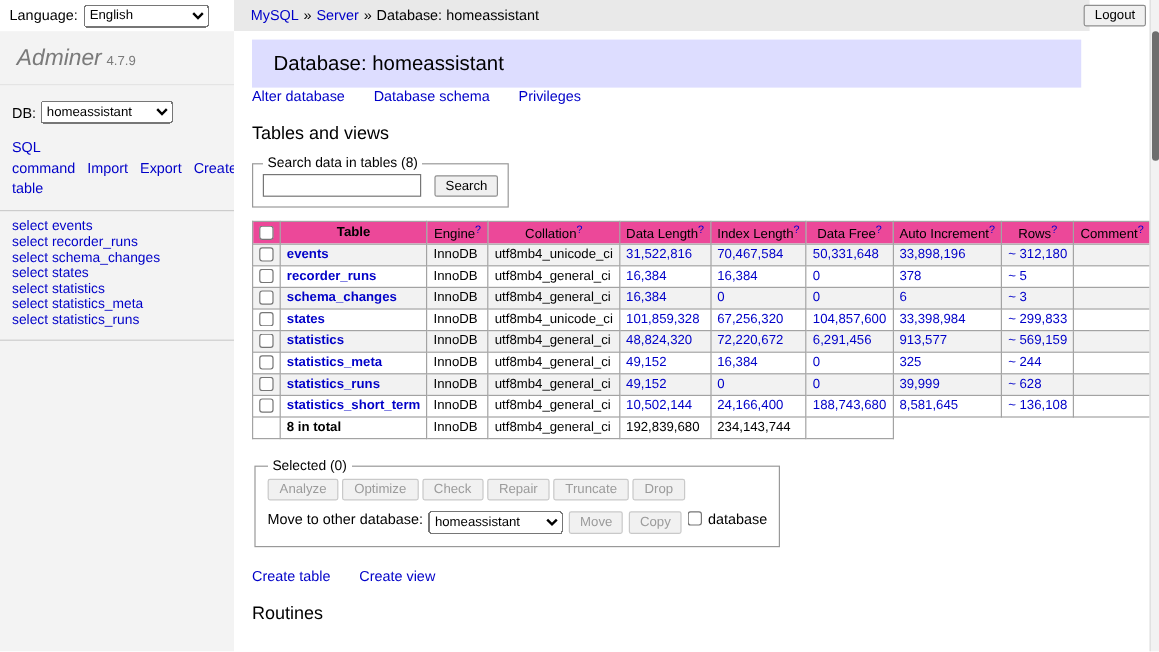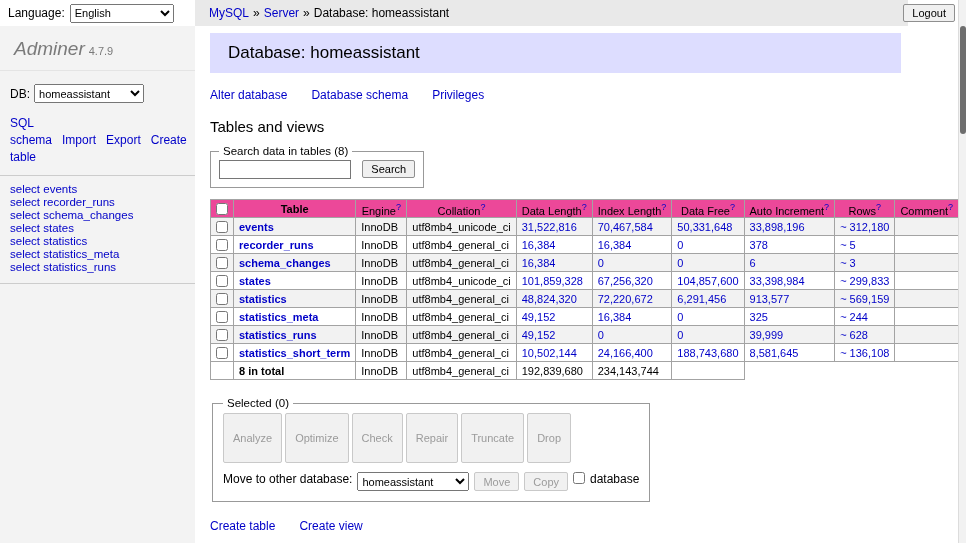--- a/index.html
+++ b/index.html
@@ -25,21 +25,21 @@
   .db-row select{width:110px;height:19px;font-size:11px}
   .side-actions{margin:12px 10px 0;width:162px;line-height:17px}
   .side-actions a{margin-right:10px}
   .side-hr{border:none;border-top:1px solid #ccc;margin:9px 0 7px}
   .tables-list{margin:0 0 0 10px}
   .tables-list p{margin:0;line-height:13px;font-size:11.5px;white-space:nowrap}
 
   
   .main{position:absolute;left:195px;top:26px;width:763px;height:517px;background:#fff;padding-left:15px;box-sizing:border-box;overflow:hidden}
   .page-title{margin:7px 57px 0 0;padding:10px 18px;background:#ddddff;font-size:17px;font-weight:normal}
-  .db-links{margin-top:15px}
+  .db-links{}
   .db-links a,.create-links a,.routine-links a{margin-right:24px}
   h3{font-size:15px;font-weight:normal;margin:16px 0 0}
   fieldset{border:1px solid #999}
   fieldset legend{font-size:11.5px;padding:0 4px}
   .search-fs{display:inline-block;margin:10px 0 0;padding:3px 8px 8px}
   .search-input{width:132px;height:19px;border:1px solid #767676;font-size:12px;padding:0 4px;box-sizing:border-box;margin-right:8px;vertical-align:middle}
 
   
   .data-table{border-collapse:collapse;margin-top:11px;font-size:11px}
   .data-table th,.data-table td{border:1px solid #a3a3a3;padding:1px 5px;height:15px;white-space:nowrap;text-align:left;vertical-align:middle}
@@ -55,21 +55,21 @@
   .data-table th:nth-child(4){min-width:92px}
   .data-table th:nth-child(5){min-width:58px}
   .data-table th:nth-child(6){min-width:60px}
   .data-table th:nth-child(7){min-width:54px}
   .data-table th:nth-child(8){min-width:68px}
   .data-table th:nth-child(9){min-width:46px}
   .data-table th:nth-child(10){min-width:44px}
 
   
   .selected-fs{display:inline-block;margin-top:17px;padding:4px 10px 10px;min-width:382px}
-  .sel-buttons .btn{margin-right:3px;padding:18px 9px}
+  .sel-buttons .btn{margin-right:3px;padding:2px 9px}
   .move-row{margin-top:9px;display:flex;gap:5px}
   .move-row select{width:112px;height:19px;font-size:11px}
 
   .create-links{margin-top:17px}
 
   
   .scrollbar{position:absolute;right:0;top:0;width:8px;height:543px;background:#f2f2f2;border-left:1px solid #dcdcdc;box-sizing:border-box}
   .thumb{position:absolute;left:1px;top:26px;width:6px;height:108px;background:#6e6e6e;border-radius:3px}
 </style>
 </head>
@@ -97,21 +97,21 @@
 <div class="sidebar">
   <div class="app-title">
     <span class="app-name">Adminer</span><span class="app-version">4.7.9</span>
   </div>
   <div class="db-row">
     <label>DB:</label>
     <select>
       <option>homeassistant</option>
     </select>
   </div>
-  <div class="side-actions"><a href="#">SQL schema</a><a href="#">Import</a><a href="#">Export</a><a href="#">Create table</a></div>
+  <div class="side-actions"><a href="#">SQL command</a><a href="#">Import</a><a href="#">Export</a><a href="#">Create table</a></div>
   <hr class="side-hr">
   <div class="tables-list">
       <p><a href="#">select</a> <a href="#">events</a></p>
       <p><a href="#">select</a> <a href="#">recorder_runs</a></p>
       <p><a href="#">select</a> <a href="#">schema_changes</a></p>
       <p><a href="#">select</a> <a href="#">states</a></p>
       <p><a href="#">select</a> <a href="#">statistics</a></p>
       <p><a href="#">select</a> <a href="#">statistics_meta</a></p>
       <p><a href="#">select</a> <a href="#">statistics_runs</a></p>
     </div>

